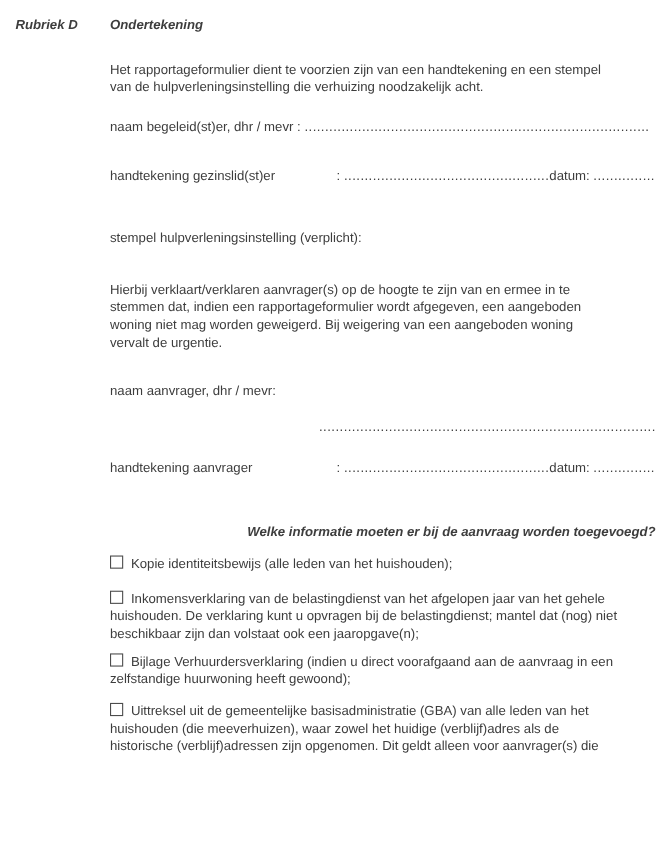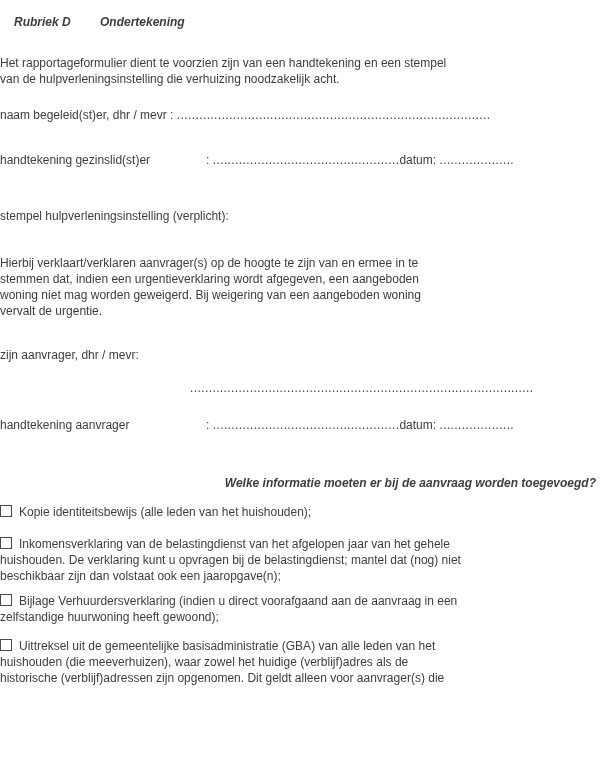--- a/index.html
+++ b/index.html
@@ -11,21 +11,21 @@
     font-size:12px;
     line-height:16px;
     color:#3d3d3d;
     overflow:hidden;
     box-sizing:border-box;
     padding-top:14px;
   }
   .header-row{display:flex;padding-left:14px;}
   .section-label{width:86px;flex:none;font-weight:bold;font-style:italic;}
   .section-title{font-weight:bold;font-style:italic;}
-  .body-col{padding-right:8px;}
+  .body-col{padding-left:100px;padding-right:8px;}
   .ml{white-space:pre-line;margin:0;}
   p{margin:0;}
   .intro{margin-top:25px;}
   .field-naam-begeleider{margin-top:20px;}
   .sig-row{margin-top:29px;white-space:nowrap;overflow:hidden;}
   .sig-row .sig-label{display:inline-block;width:206px;}
   .field-stempel{margin-top:40px;}
   .declaration{margin-top:31px;}
   .field-naam-aanvrager{margin-top:28px;}
   .answer-dots-line{margin-top:17px;margin-left:190px;white-space:nowrap;overflow:hidden;}
@@ -70,26 +70,26 @@
       <span class="sig-label">handtekening gezinslid(st)er</span><span>:</span>
       <span class="dots">..................................................</span><span>datum:</span>
       <span class="dots">....................</span>
     </div>
 
     <div class="field-stempel">
       <span>stempel hulpverleningsinstelling (verplicht):</span>
     </div>
 
     <p class="ml declaration">Hierbij verklaart/verklaren aanvrager(s) op de hoogte te zijn van en ermee in te
-stemmen dat, indien een urgentieverklaring wordt afgegeven, een aangeboden
+stemmen dat, indien een rapportageformulier wordt afgegeven, een aangeboden
 woning niet mag worden geweigerd. Bij weigering van een aangeboden woning
 vervalt de urgentie.</p>
 
     <div class="field-naam-aanvrager">
-      <span>zijn aanvrager, dhr / mevr:</span>
+      <span>naam aanvrager, dhr / mevr:</span>
     </div>
 
     <div class="answer-dots-line">
       <span class="dots">............................................................................................</span>
     </div>
 
     <div class="sig-row sig-row-aanvrager">
       <span class="sig-label">handtekening aanvrager</span><span>:</span>
       <span class="dots">..................................................</span><span>datum:</span>
       <span class="dots">....................</span>

